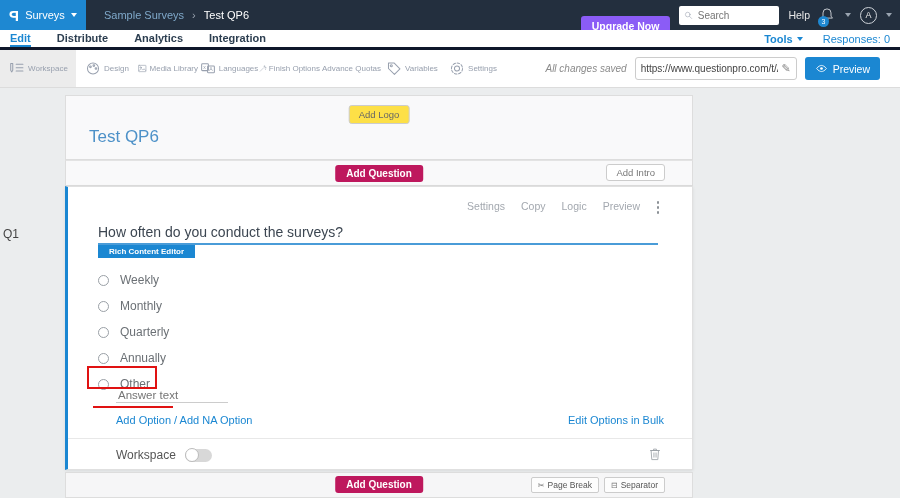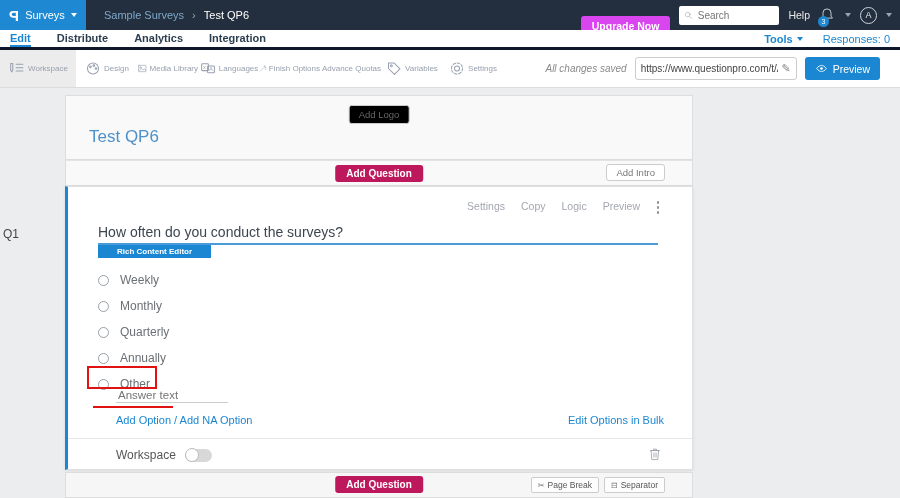--- a/index.html
+++ b/index.html
@@ -9,21 +9,21 @@
 
   
   .topbar { position:absolute; left:0; top:0; width:900px; height:30px; background:#232f3e; display:flex; align-items:center; }
   .brand { width:86px; height:30px; background:#1e88d2; color:#fff; display:flex; align-items:center; justify-content:center; gap:6px; cursor:pointer; }
   .brand .logo { font-size:15px; font-weight:bold; transform:scaleX(-1); display:inline-block; }
   .brand .brand-label { font-size:11px; }
   .caret { width:0; height:0; border-left:3.5px solid transparent; border-right:3.5px solid transparent; border-top:4px solid currentColor; display:inline-block; }
   .breadcrumb { margin-left:18px; font-size:11px; color:#7fa8c9; display:flex; gap:8px; align-items:center; }
   .breadcrumb .crumb-current { color:#fff; }
   .topbar-right { margin-left:auto; display:flex; align-items:center; gap:9px; padding-right:8px; }
-  .upgrade { background:#d946ef; color:#fff; font-size:10.5px; font-weight:bold; padding:4px 11px; border-radius:3px; border:none; cursor:pointer;margin-top:21px; }
+  .upgrade { background:#8b5cf6; color:#fff; font-size:10.5px; font-weight:bold; padding:4px 11px; border-radius:3px; border:none; cursor:pointer;margin-top:21px; }
   .searchbox { width:100px; height:19px; background:#fff; border-radius:2px; display:flex; align-items:center; gap:4px; padding:0 5px; }
   .searchbox input { border:none; outline:none; width:100%; font-size:10px; color:#444; background:transparent; }
   .help { color:#e8e8e8; font-size:10.5px; }
   .bellwrap { position:relative; width:17px; height:18px; }
   .badge { position:absolute; left:-1px; bottom:-3px; width:11px; height:11px; border-radius:50%; background:#1e88d2; color:#fff; font-size:7px; display:flex; align-items:center; justify-content:center; }
   .avatar { width:17px; height:17px; border:1px solid #cfd4da; border-radius:50%; color:#e8e8e8; font-size:9px; display:flex; align-items:center; justify-content:center; }
   .dim { color:#9aa4b0; }
 
   
   .subnav { position:absolute; left:0; top:30px; width:900px; height:20px; background:#fff; display:flex; align-items:stretch; border-bottom:3px solid #0f172a;text-align:right; }
@@ -42,35 +42,35 @@
   .toolbar-right { margin-left:auto; display:flex; align-items:center; gap:8px; padding-right:20px; }
   .saved { font-style:italic; font-size:10px; color:#8a8a8a; }
   .urlwrap { width:162px; height:23px; border:1px solid #ccc; border-radius:3px; background:#fff; display:flex; align-items:center; padding:0 5px; gap:3px; }
   .urlwrap input { border:none; outline:none; flex:1; min-width:0; font-size:10px; color:#444; background:transparent; }
   .pencil { color:#888; font-size:11px; cursor:pointer; }
   .btn-preview { height:23px; background:#1b87d2; border:none; border-radius:3px; color:#fff; font-size:10.5px; display:flex; align-items:center; gap:5px; padding:0 10px; cursor:pointer; }
 
   
   .qid { position:absolute; left:3px; top:227px; font-size:12px; color:#444; }
   .card-head { position:absolute; left:65px; top:95px; width:628px; height:65px; background:#f9f9fa; border:1px solid #ddd; }
-  .btn-addlogo { position:absolute; left:50%; top:9px; transform:translateX(-50%); background:#000000; border:1px solid #ccc; border-radius:3px; font-size:9.5px; color:#666; padding:3px 9px; cursor:pointer; }
+  .btn-addlogo { position:absolute; left:50%; top:9px; transform:translateX(-50%); background:#fde047; border:1px solid #ccc; border-radius:3px; font-size:9.5px; color:#666; padding:3px 9px; cursor:pointer; }
   .survey-title { position:absolute; left:23px; top:31px; font-size:17px; color:#4d91c8; }
   .card-addrow { position:absolute; left:65px; top:160px; width:628px; height:26px; background:#f9f9fa; border:1px solid #ddd; border-top:1px solid #e3e3e3; }
   .btn-blue { background:#be185d; border:none; border-radius:3px; color:#fff; font-size:10px; font-weight:bold; padding:3px 11px; cursor:pointer; }
   .addq-top { position:absolute; left:50%; top:4px; transform:translateX(-50%); }
   .btn-addintro { position:absolute; right:27px; top:3px; background:#fff; border:1px solid #ccc; border-radius:3px; font-size:9.5px; color:#777; padding:2px 9px; cursor:pointer; }
 
   .qblock { position:absolute; left:65px; top:186px; width:628px; height:284px; background:#fff; border:1px solid #e0e0e0; border-left:3px solid #1b87d2; box-shadow:0 1px 3px rgba(0,0,0,.08); }
   .qactions { position:absolute; top:13px; right:52px; display:flex; gap:16px; font-size:10.5px; color:#a3a8af; }
   .qactions span { cursor:pointer; }
   .kebab { position:absolute; top:14px; right:33px; display:flex; flex-direction:column; gap:2.5px; cursor:pointer; }
   .kebab i { width:2.5px; height:2.5px; border-radius:50%; background:#8b9096; }
   .qtext { position:absolute; left:30px; top:37px; font-size:14px; color:#3c4651; }
   .qunderline { position:absolute; left:30px; top:56px; width:560px; height:2px; background:#4a9cd8; }
-  .rce-badge { position:absolute; left:30px; top:58px; background:#1b87d2; color:#fff; font-size:8px; font-weight:bold; padding:2px 19px; cursor:pointer; }
+  .rce-badge { position:absolute; left:30px; top:58px; background:#1b87d2; color:#fff; font-size:8px; font-weight:bold; padding:2px 11px; cursor:pointer; }
   .opts { position:absolute; left:30px; top:80px; }
   .opt { height:26px; display:flex; align-items:center; gap:11px; cursor:pointer; }
   .radio { width:11px; height:11px; border:1px solid #9aa0a6; border-radius:50%; background:#fff; flex:none; }
   .opt-label { font-size:12px; color:#6b7075; }
   .ann-box { position:absolute; left:19px; top:179px; width:70px; height:23px; border:2px solid #e01212; pointer-events:none; }
   .answer-input { position:absolute; left:48px; top:201px; width:112px; border:none; border-bottom:1px solid #ccc; outline:none; font-size:11.5px; color:#8a8f94; padding:1px 2px; background:transparent; }
   .ann-line { position:absolute; left:25px; top:219px; width:80px; height:2px; background:#e01212; pointer-events:none; }
   .addopt { position:absolute; left:48px; top:227px; font-size:11px; color:#1b87d2; cursor:pointer; }
   .editbulk { position:absolute; right:28px; top:227px; font-size:11px; color:#1b87d2; cursor:pointer; }
   .qdivider { position:absolute; left:0; right:0; top:251px; height:1px; background:#e8e8e8; }

